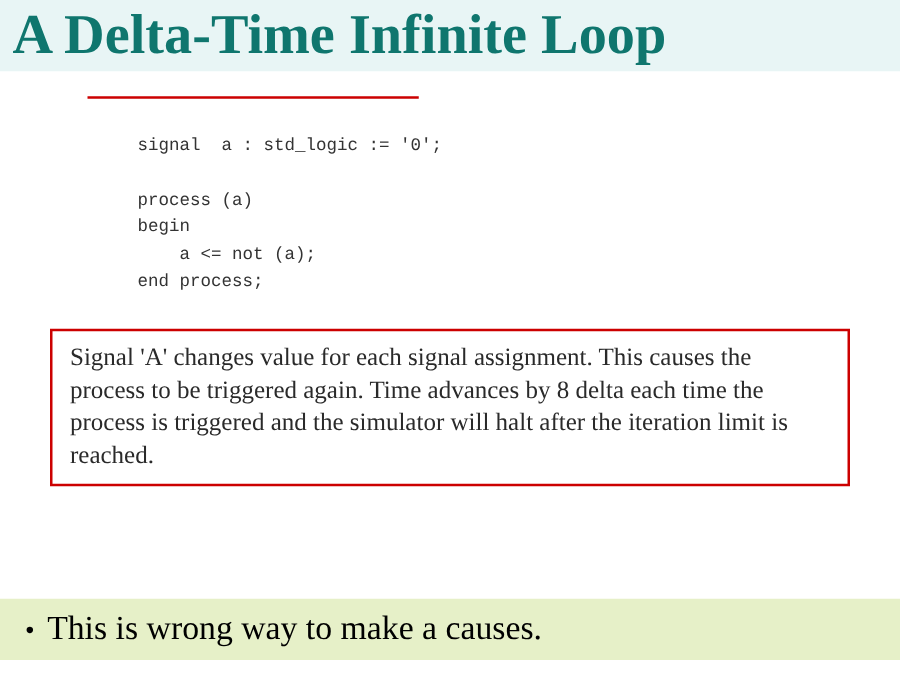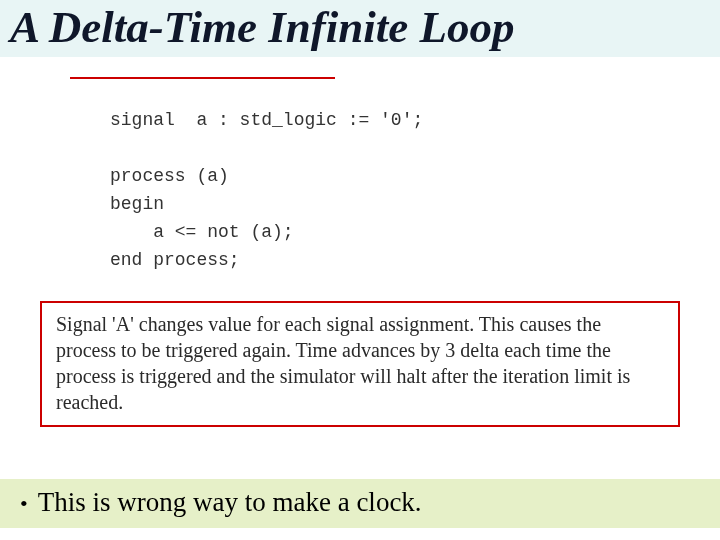--- a/index.html
+++ b/index.html
@@ -10,23 +10,22 @@
     position: relative;
     background: #fff;
   }
   .title-band {
     background: #e8f5f5;
     padding: 4px 10px 6px 10px;
   }
   .title-text {
     font-size: 45px;
     font-weight: bold;
-    color: #0f172a;
+    color: #0f766e;
     line-height: 1.05;
-    font-style: italic;
   }
   .body-area {
     padding: 18px 50px 0 70px;
   }
   .intro-para {
     font-size: 21px;
     color: #2a2a2a;
     line-height: 1.3;
   }
   .intro-para em { font-style: italic; }
@@ -34,21 +33,21 @@
     width: 265px;
     height: 2px;
     background: #cc0000;
     margin-top: 2px;
     margin-left: 0;
   }
   .code-block {
     margin-top: 28px;
     margin-left: 40px;
     font-family: "Courier New", monospace;
-    font-size: 18px;
+    font-size: 14px;
     color: #333;
     line-height: 1.55;
     white-space: pre;
   }
   .red-box {
     margin: 26px 40px 0 40px;
     border: 2px solid #cc0000;
     padding: 8px 14px 10px 14px;
   }
   .red-box-text {
@@ -93,23 +92,23 @@
     <div class="code-block">signal  a : std_logic := '0';
 
 process (a)
 begin
     a &lt;= not (a);
 end process;</div>
 
   </div>
 
   <div class="red-box">
-    <div class="red-box-text">Signal 'A' changes value for each signal assignment. This causes the process to be triggered again.  Time advances by 3 delta each time the process is triggered and the simulator will halt after the iteration limit is reached.</div>
+    <div class="red-box-text">Signal 'A' changes value for each signal assignment. This causes the process to be triggered again.  Time advances by 8 delta each time the process is triggered and the simulator will halt after the iteration limit is reached.</div>
   </div>
 
   <div class="bottom-band">
     <div class="bullet-row">
       <span class="bullet-dot">•</span>
-      <span>This is wrong way to make a clock.</span>
+      <span>This is wrong way to make a causes.</span>
     </div>
   </div>
 
 </div>
 
 </body></html>

